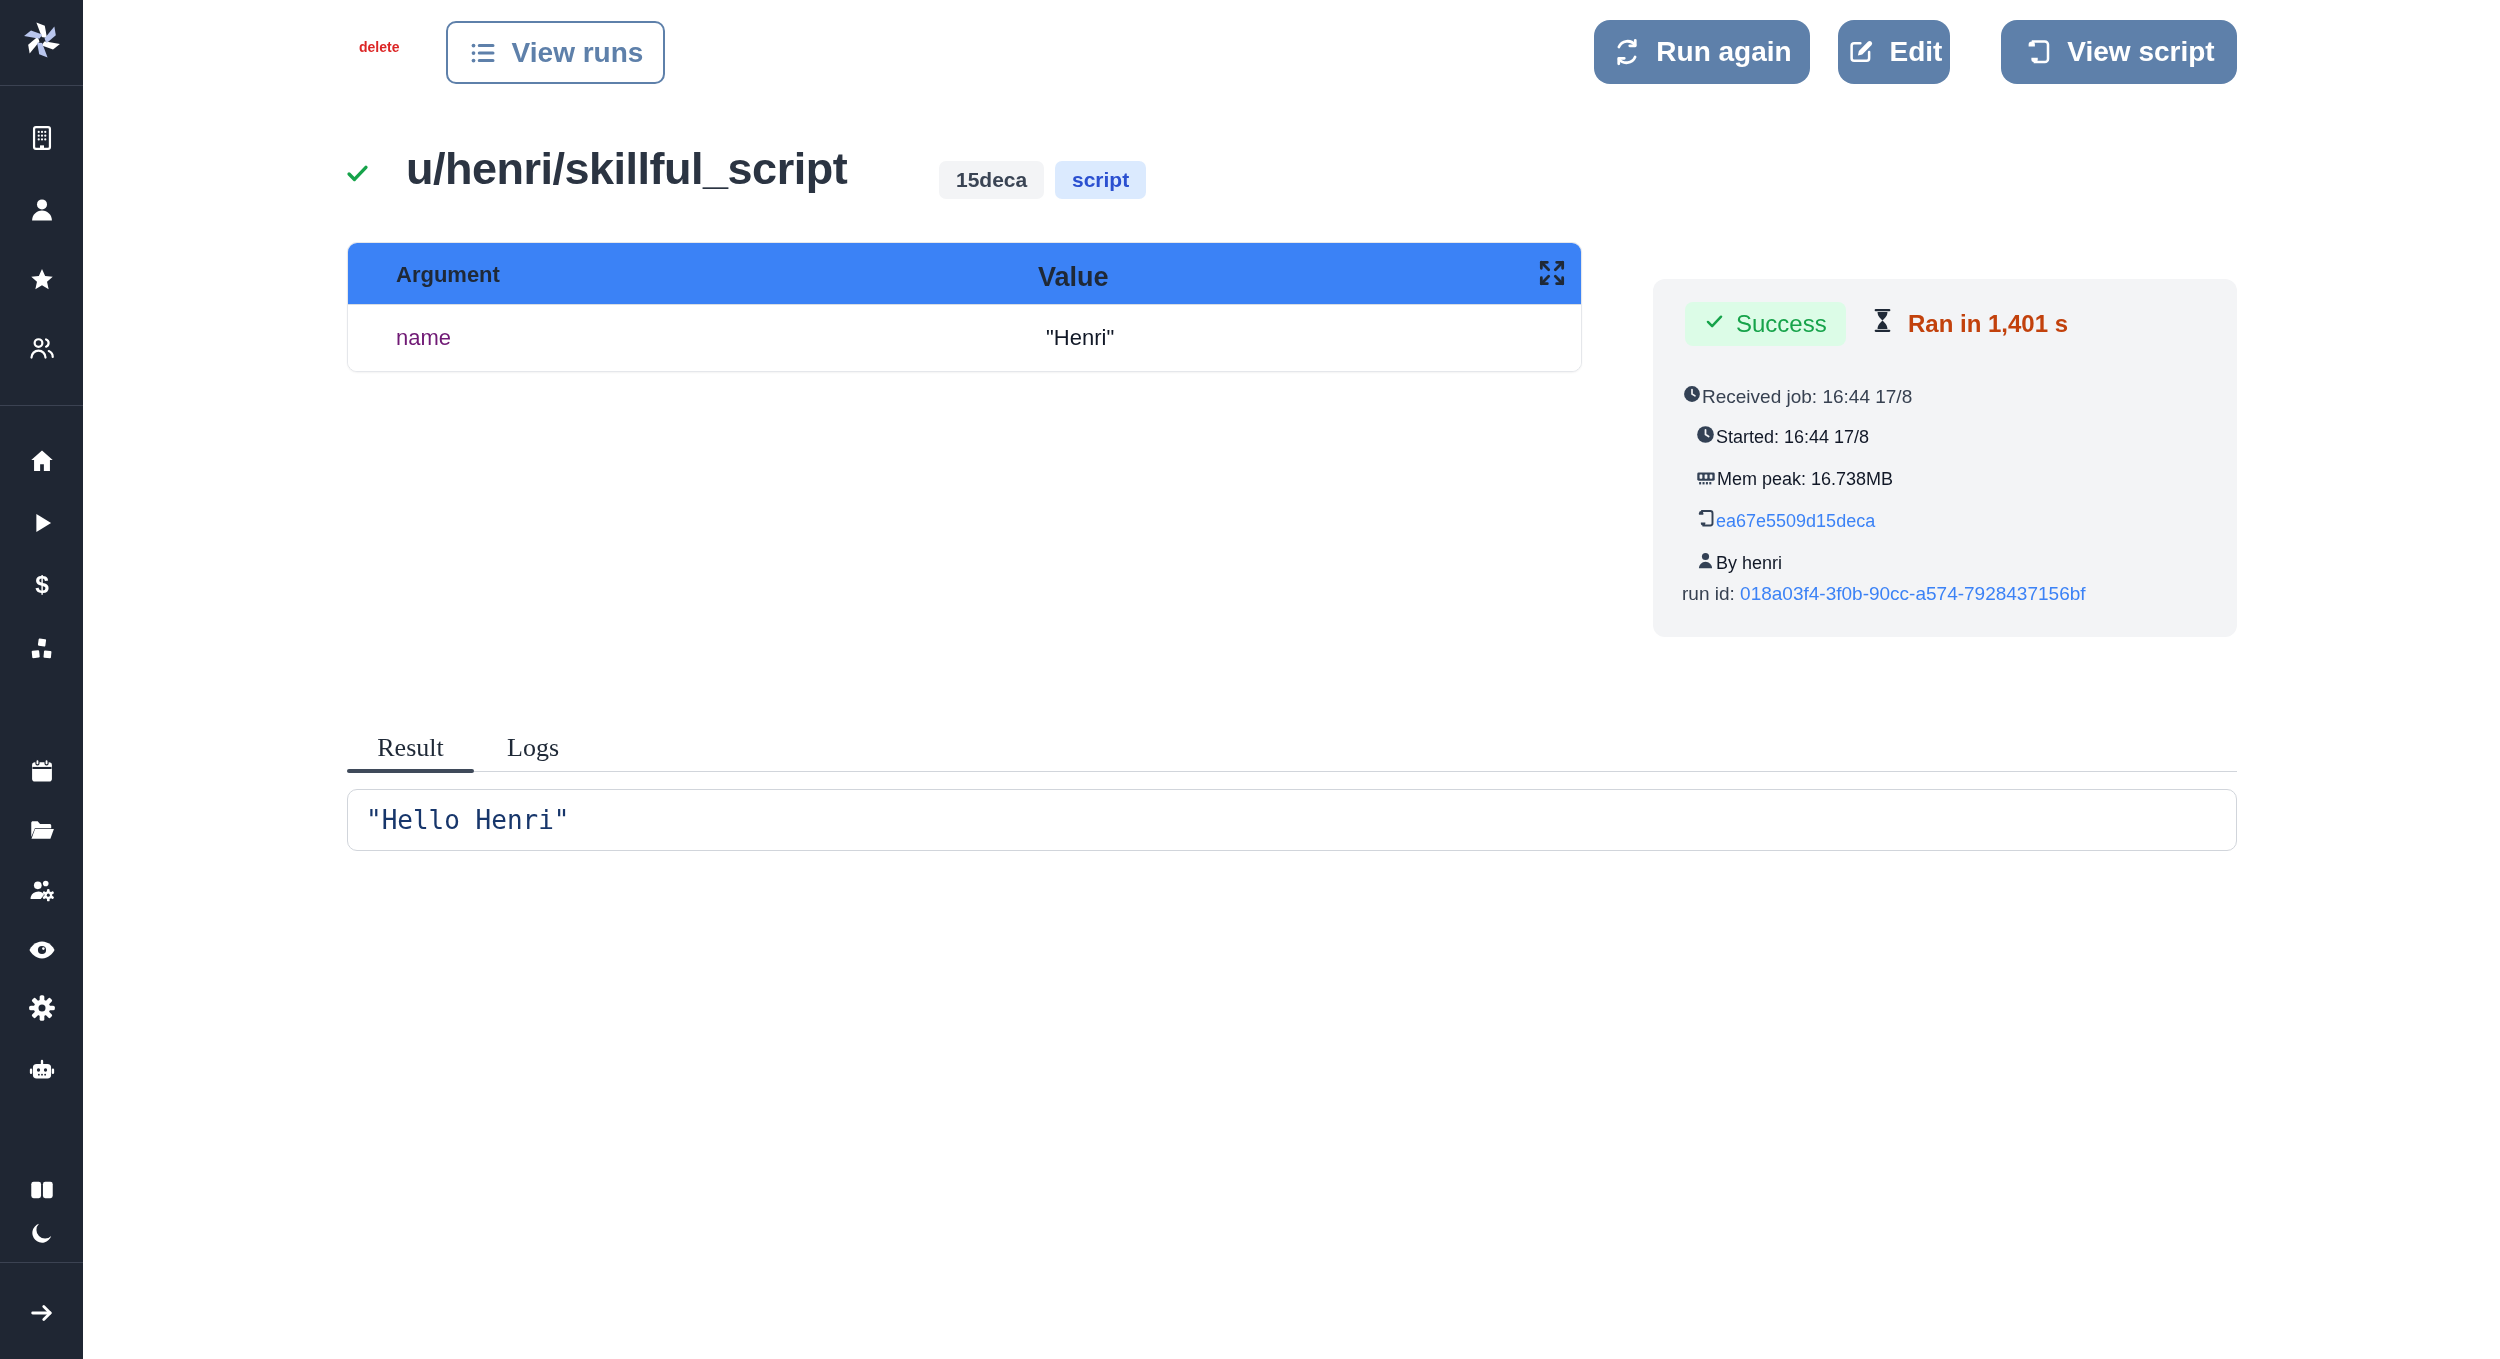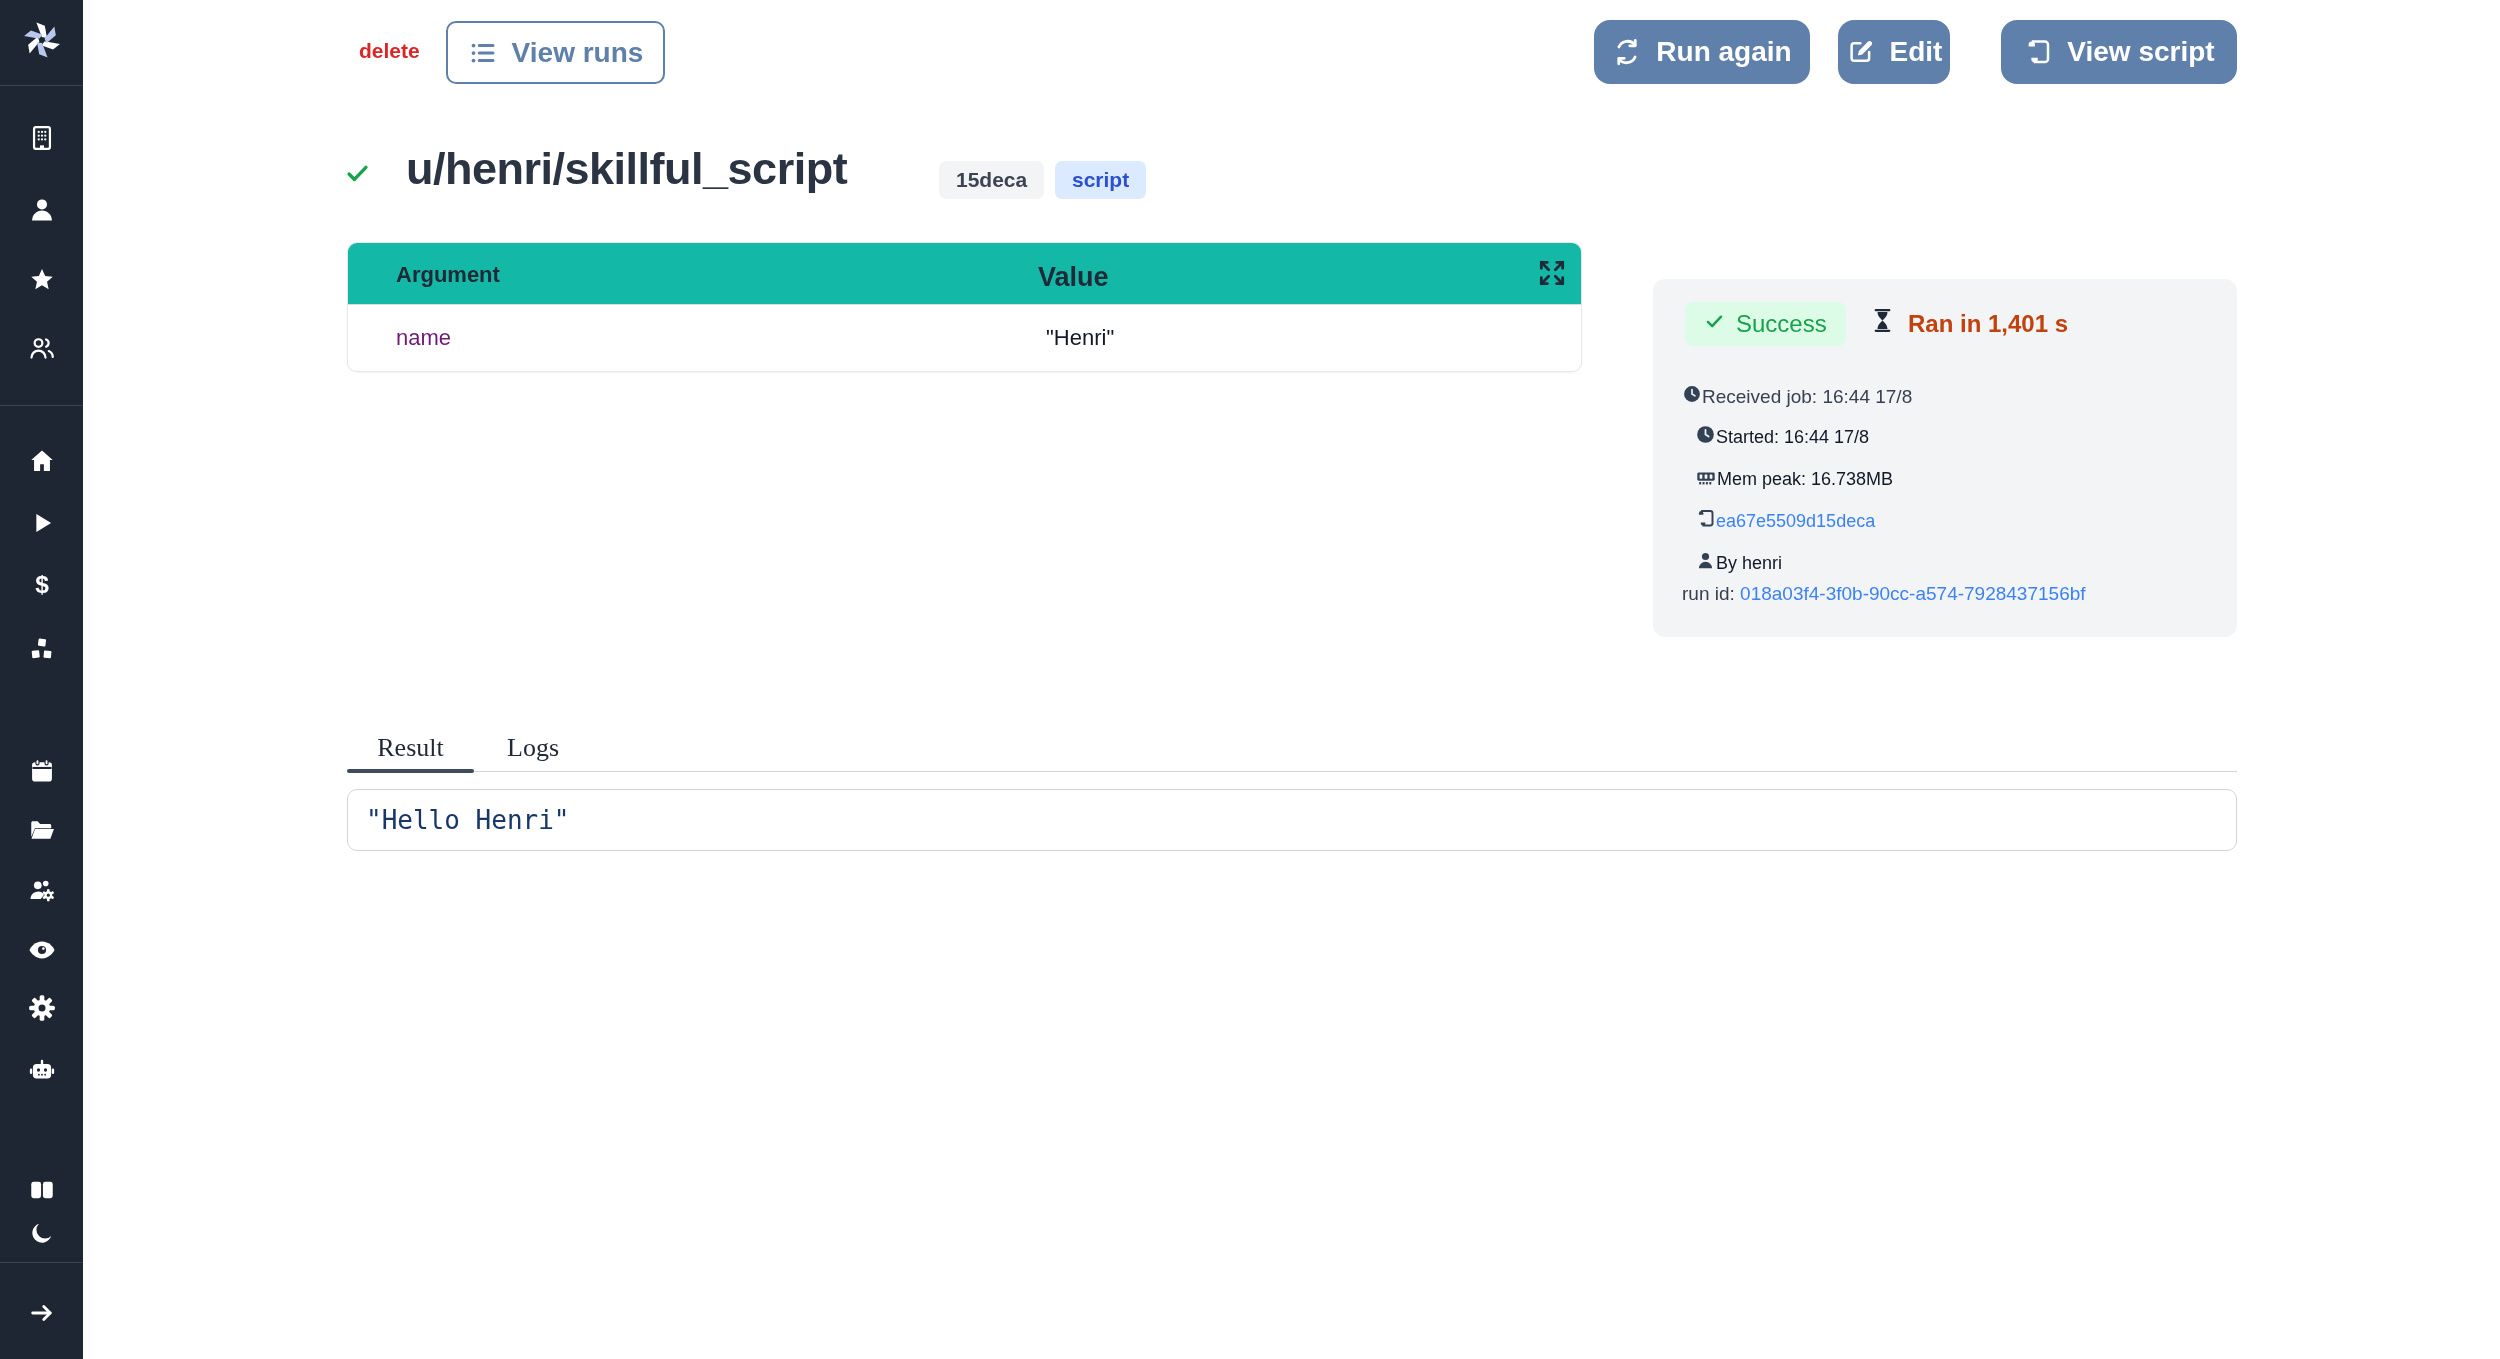--- a/index.html
+++ b/index.html
@@ -9,39 +9,39 @@
 
   
   .sidebar { position:absolute; left:0; top:0; width:83px; height:1359px; background:#1f2633; }
   .sdiv { position:absolute; left:0; width:83px; height:0; border-top:1px solid #3b4252; }
   .sicon { position:absolute; left:50%; transform:translateX(-50%); width:28px; height:28px; display:flex; align-items:center; justify-content:center; cursor:pointer; }
   .sicon svg { width:28px; height:28px; display:block; }
   .slogo { width:42px; height:42px; }
   .slogo svg { width:42px; height:42px; }
 
   
-  .delete-btn { position:absolute; left:359px; top:39px; font-size:21px; font-weight:700; color:#dc2626; background:none; border:none; cursor:pointer; font-family:inherit; }
+  .delete-btn { position:absolute; left:359px; top:39px; font-size:14px; font-weight:700; color:#dc2626; background:none; border:none; cursor:pointer; font-family:inherit; }
   .btn { display:flex; align-items:center; justify-content:center; gap:14px; font-family:inherit; cursor:pointer; font-weight:600; font-size:28px; border:none; }
   .btn svg { display:block; }
   .btn-outline { position:absolute; left:446px; top:21px; width:219px; height:63px; background:#fff; color:#5e80aa; border:2px solid #5e80aa; border-radius:10px; }
   .btn-fill { position:absolute; top:20px; height:64px; background:#5e80aa; color:#fff; border-radius:16px; }
   #btn-run-again { left:1594px; width:216px; }
   #btn-edit { left:1838px; width:112px; }
   #btn-view-script { left:2001px; width:236px; }
 
   
   .title-check { position:absolute; left:344px; top:160px; }
   .page-title { position:absolute; left:406px; top:143px; font-size:45px; font-weight:800; letter-spacing:-0.5px; color:#2b3442; }
   .badge { position:absolute; top:161px; height:38px; display:flex; align-items:center; padding:0 17px; border-radius:7px; font-size:21px; font-weight:600; }
   .badge-hash { left:939px; background:#f3f4f6; color:#3a4454; }
   .badge-type { left:1055px; background:#dbeafe; color:#2b50d0; }
 
   
   .args-table { position:absolute; left:347px; top:242px; width:1235px; border:1px solid #e5e7eb; border-radius:10px; overflow:hidden; background:#fff; box-shadow:0 1px 2px rgba(0,0,0,.05); }
-  .args-head { position:relative; height:62px; background:#14b8a6; border-bottom:1px solid #d8dde3; }
+  .args-head { position:relative; height:62px; background:#3b82f6; border-bottom:1px solid #d8dde3; }
   .args-head .col1 { position:absolute; left:48px; top:19px; font-size:22px; font-weight:600; color:#1f2937; }
   .args-head .col2 { position:absolute; left:690px; top:19px; font-size:27px; font-weight:600; color:#1f2937; }
   .expand-btn { position:absolute; right:12px; top:13px; width:34px; height:34px; background:none; border:none; cursor:pointer; display:flex; align-items:center; justify-content:center; }
   .args-row { position:relative; height:66px; background:#fff; }
   .args-row .cell1 { position:absolute; left:48px; top:20px; font-size:22px; color:#701a75; }
   .args-row .cell2 { position:absolute; left:698px; top:20px; font-size:22px; color:#111827; }
 
   
   .status-panel { position:absolute; left:1653px; top:279px; width:584px; height:358px; background:#f3f4f6; border-radius:12px; }
   .success-badge { position:absolute; left:32px; top:23px; height:44px; display:flex; align-items:center; gap:11px; padding:0 19px; background:#dcfce7; border-radius:8px; font-size:24px; font-weight:500; color:#16a34a; }

